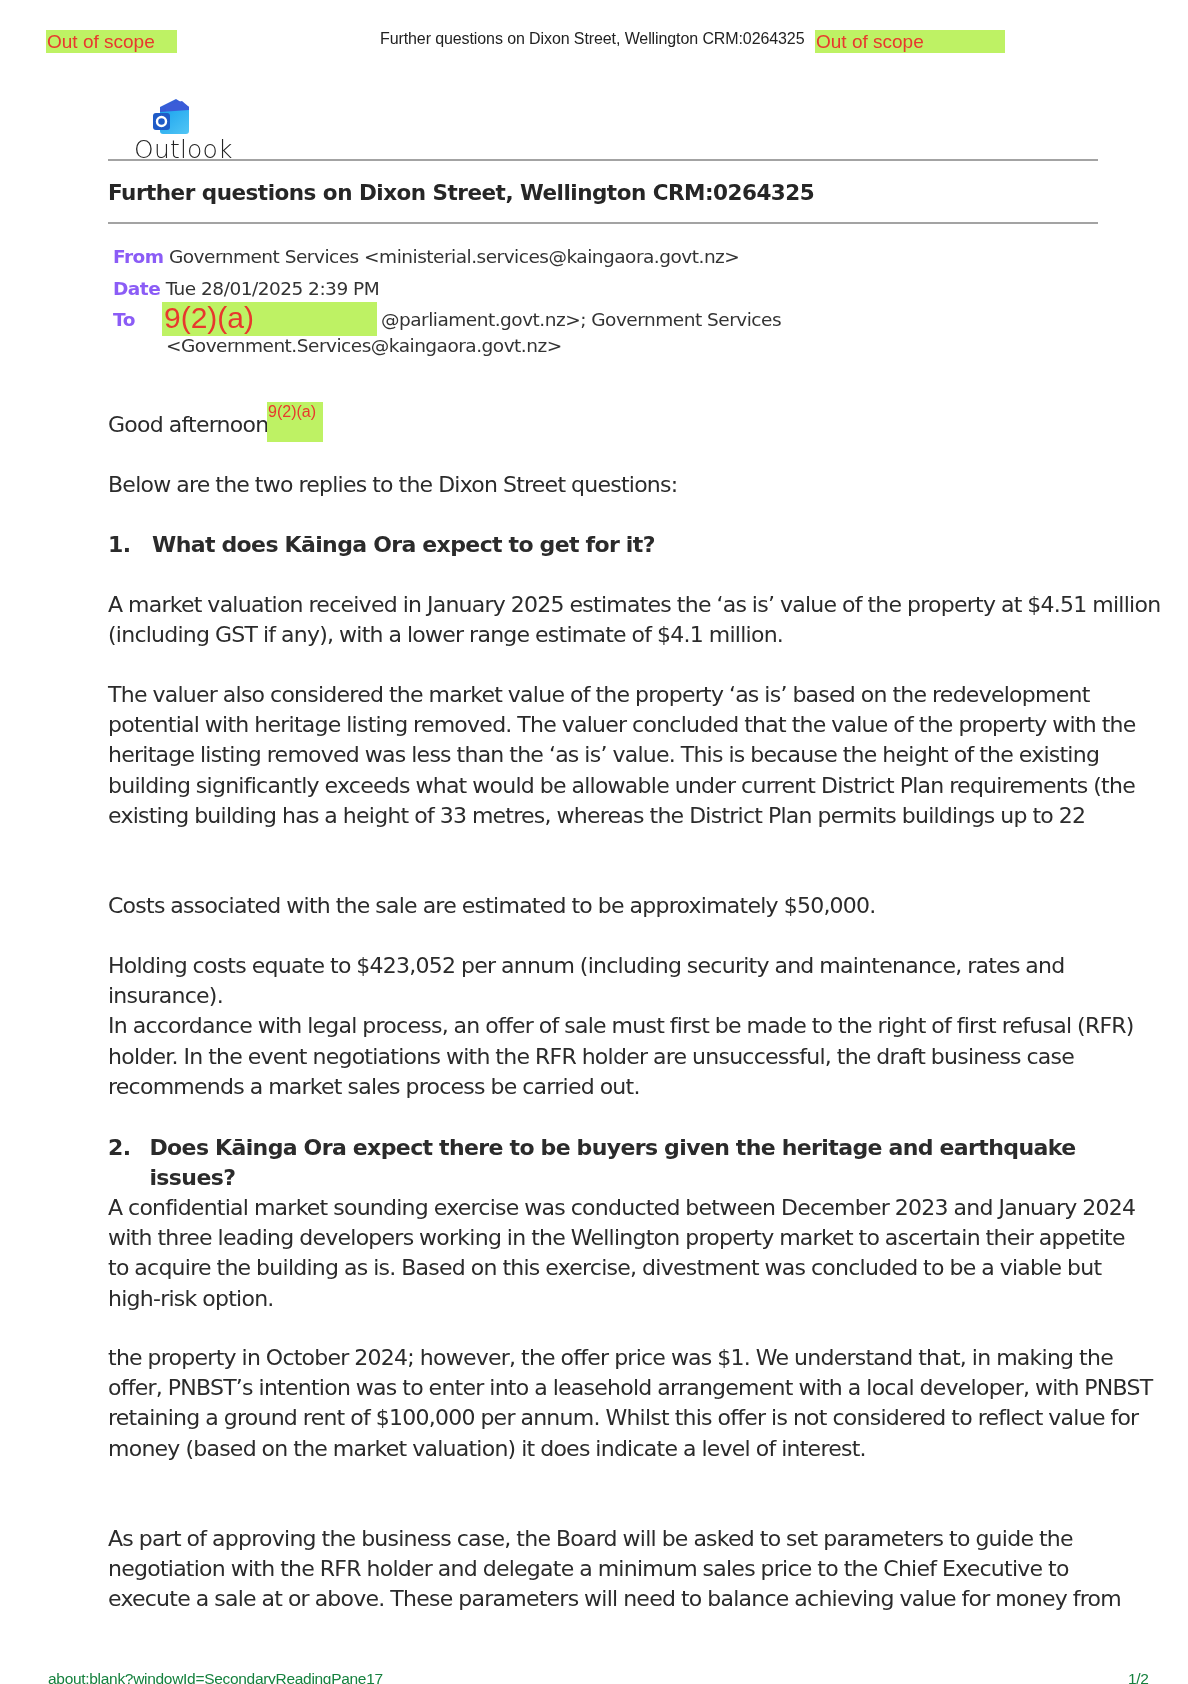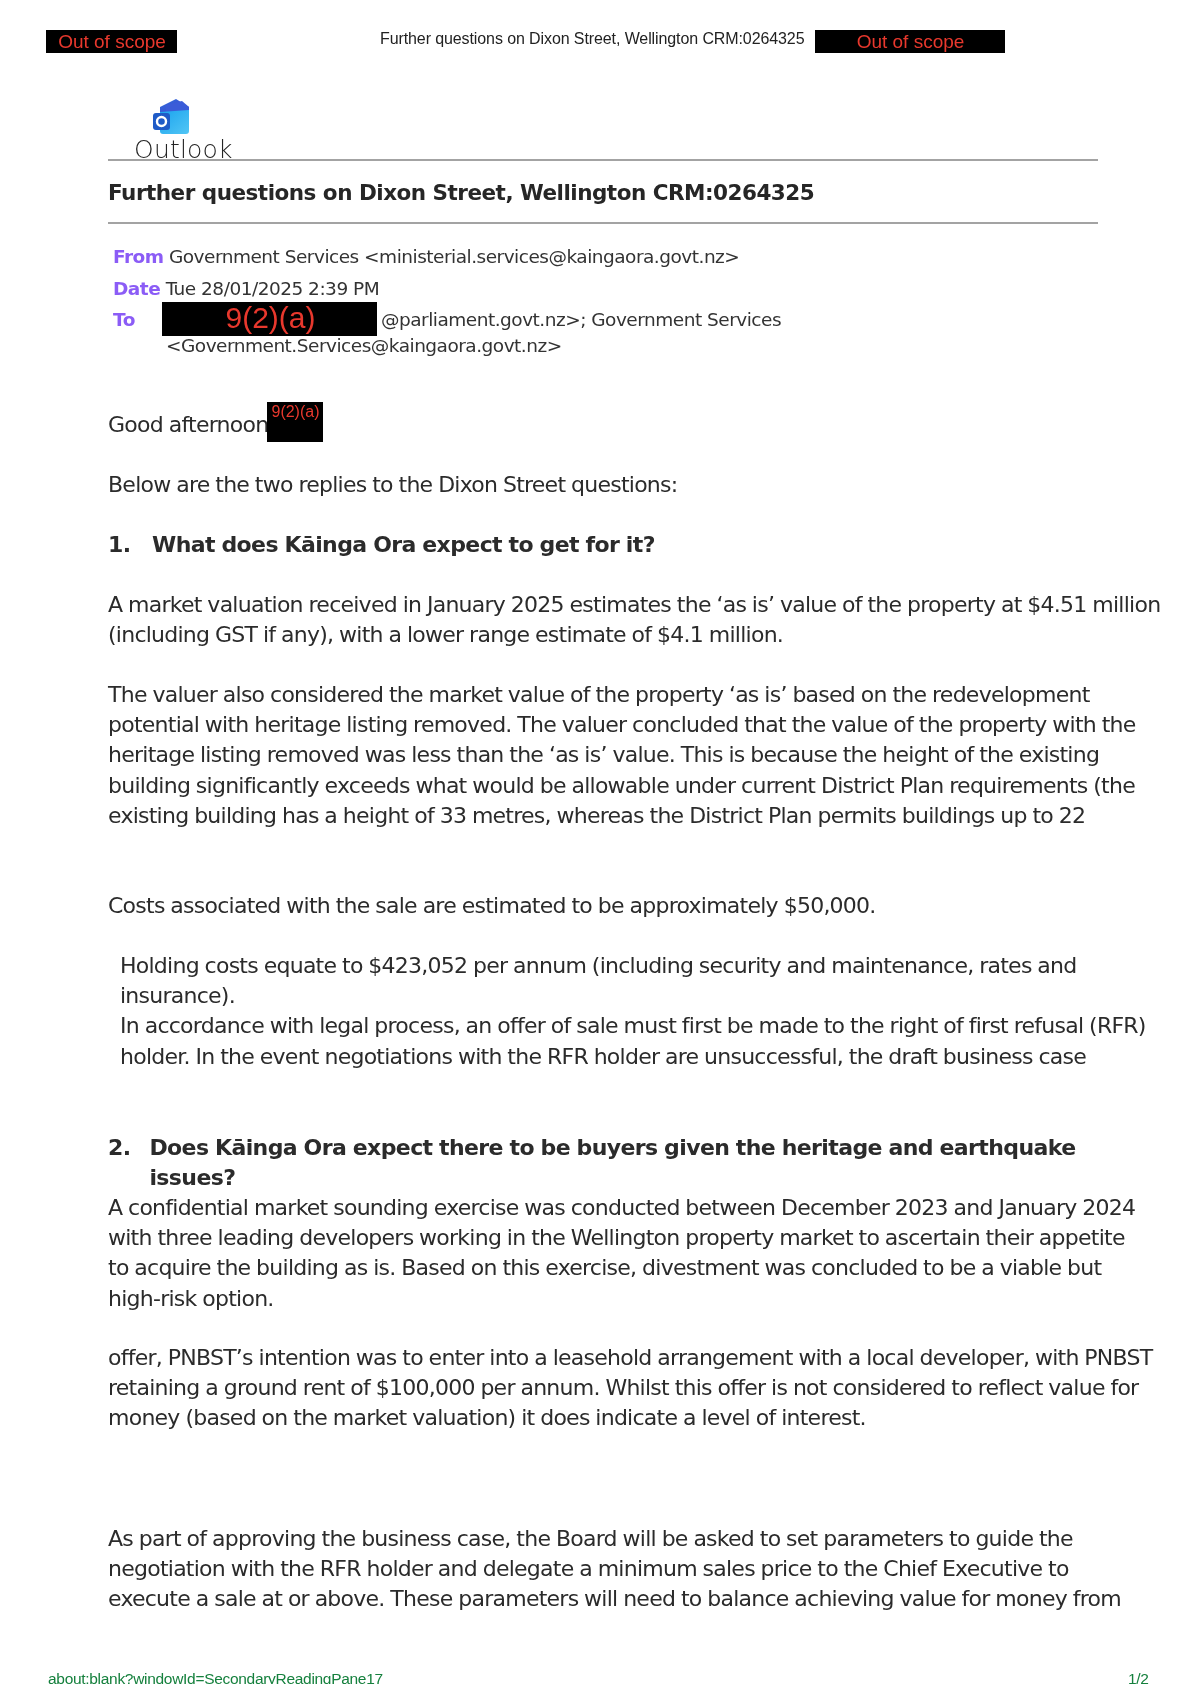--- a/index.html
+++ b/index.html
@@ -1,23 +1,22 @@
 <!DOCTYPE html>
 <html><head>
   <meta charset="utf-8">
   <style>
     * { box-sizing: border-box; margin: 0; padding: 0; }
     html, body { width: 1188px; height: 1684px; background: #ffffff; overflow: hidden; }
     body { position: relative; font-family: "Liberation Sans", sans-serif; color: #2b2b2b; }
 
     .redact {
-      position: absolute; background: #000000; color: #e8382d;
+      position: absolute; background: #bef264; color: #e8382d;
       font-family: "Liberation Sans", sans-serif; white-space: nowrap; overflow: hidden;
       line-height: 1;
-      text-align: center;
     }
 
     .print-header-title {
       position: absolute; left: 380px; top: 30px; font-size: 16px; color: #222; white-space: nowrap;
       font-family: "Liberation Sans", sans-serif; letter-spacing: -0.1px;
     }
     #redact-top-left { left: 46px; top: 30px; width: 131px; height: 23px; font-size: 19px; padding-left: 1px; padding-top: 2px; }
     #redact-top-right { left: 815px; top: 30px; width: 190px; height: 23px; font-size: 19px; padding-left: 1px; padding-top: 2px; }
 
     .brand { position: absolute; left: 110px; top: 98px; display: flex; align-items: center; flex-direction: column; }
@@ -45,21 +44,21 @@
     .heading { font-weight: bold; display: flex; letter-spacing: -0.6px; }
     .heading .num { width: 44px; }
 
     #greeting { top: 410px; }
     #redact-greeting { left: 267px; top: 402px; width: 56px; height: 40px; font-size: 16px; padding-left: 1px; padding-top: 2px; }
     #intro { top: 470px; }
     #q1-heading { top: 530px; }
     #p-valuation { top: 590px; }
     #p-valuer { top: 680px; }
     #p-costs { top: 891px; }
-    #p-holding { top: 951px; margin-left: 12px; }
+    #p-holding { top: 951px; }
     #q2-heading { top: 1133px; }
     #p-sounding { top: 1193px; }
     #p-rfr { top: 1343px; }
     #p-board { top: 1524px; }
 
     .footer { position: absolute; top: 1638px; font-size: 15.5px; color: #15803d; font-family: "Liberation Sans", sans-serif; letter-spacing: -0.3px; margin-top: 32px; }
     #footer-url { left: 48px; }
     #footer-page { left: 1128px; }
   </style>
 </head>
@@ -138,35 +137,37 @@
 
 <div class="body" id="p-costs">
   <div class="para">Costs associated with the sale are estimated to be approximately $50,000.</div>
 </div>
 
 <div class="body" id="p-holding">
   <div class="para">Holding costs equate to $423,052 per annum (including security and maintenance, rates and</div>
   <div class="para">insurance).</div>
   <div class="para">In accordance with legal process, an offer of sale must first be made to the right of first refusal (RFR)</div>
   <div class="para">holder. In the event negotiations with the RFR holder are unsuccessful, the draft business case</div>
+  <div class="para">recommends a market sales process be carried out.</div>
 </div>
 
 <div class="body heading" id="q2-heading">
   <span class="num">2.</span>
   <span>Does Kāinga Ora expect there to be buyers given the heritage and earthquake issues?</span>
 </div>
 
 <div class="body" id="p-sounding">
   <div class="para">A confidential market sounding exercise was conducted between December 2023 and January 2024</div>
   <div class="para">with three leading developers working in the Wellington property market to ascertain their appetite</div>
   <div class="para">to acquire the building as is. Based on this exercise, divestment was concluded to be a viable but</div>
   <div class="para">high-risk option.</div>
 </div>
 
 <div class="body" id="p-rfr">
+  <div class="para">the property in October 2024; however, the offer price was $1. We understand that, in making the</div>
   <div class="para">offer, PNBST’s intention was to enter into a leasehold arrangement with a local developer, with PNBST</div>
   <div class="para">retaining a ground rent of $100,000 per annum.  Whilst this offer is not considered to reflect value for</div>
   <div class="para">money (based on the market valuation) it does indicate a level of interest.</div>
 </div>
 
 <div class="body" id="p-board">
   <div class="para">As part of approving the business case, the Board will be asked to set parameters to guide the</div>
   <div class="para">negotiation with the RFR holder and delegate a minimum sales price to the Chief Executive to</div>
   <div class="para">execute a sale at or above.  These parameters will need to balance achieving value for money from</div>
 </div>

